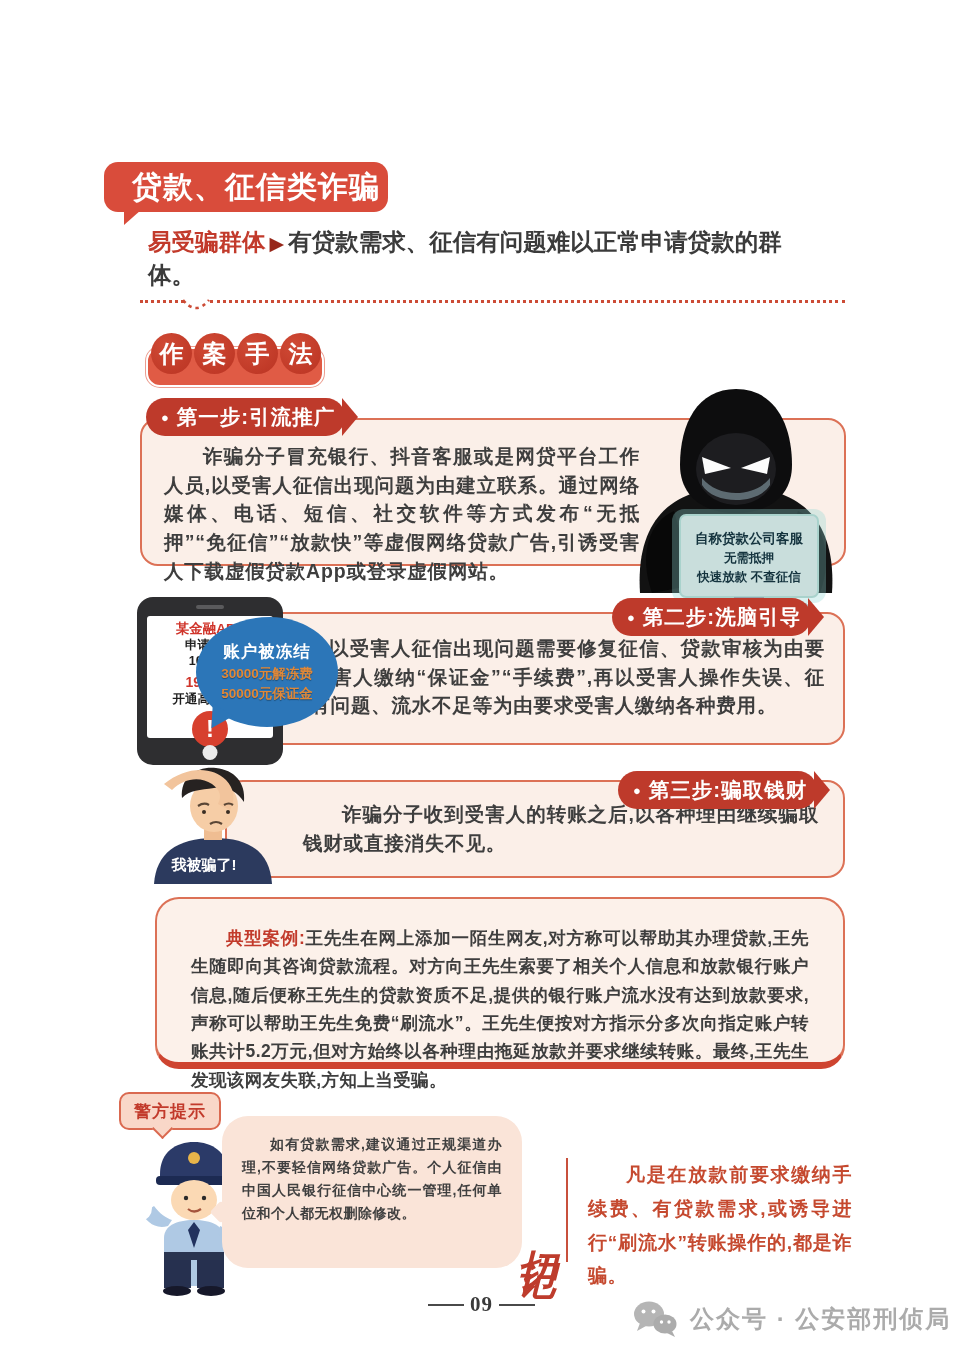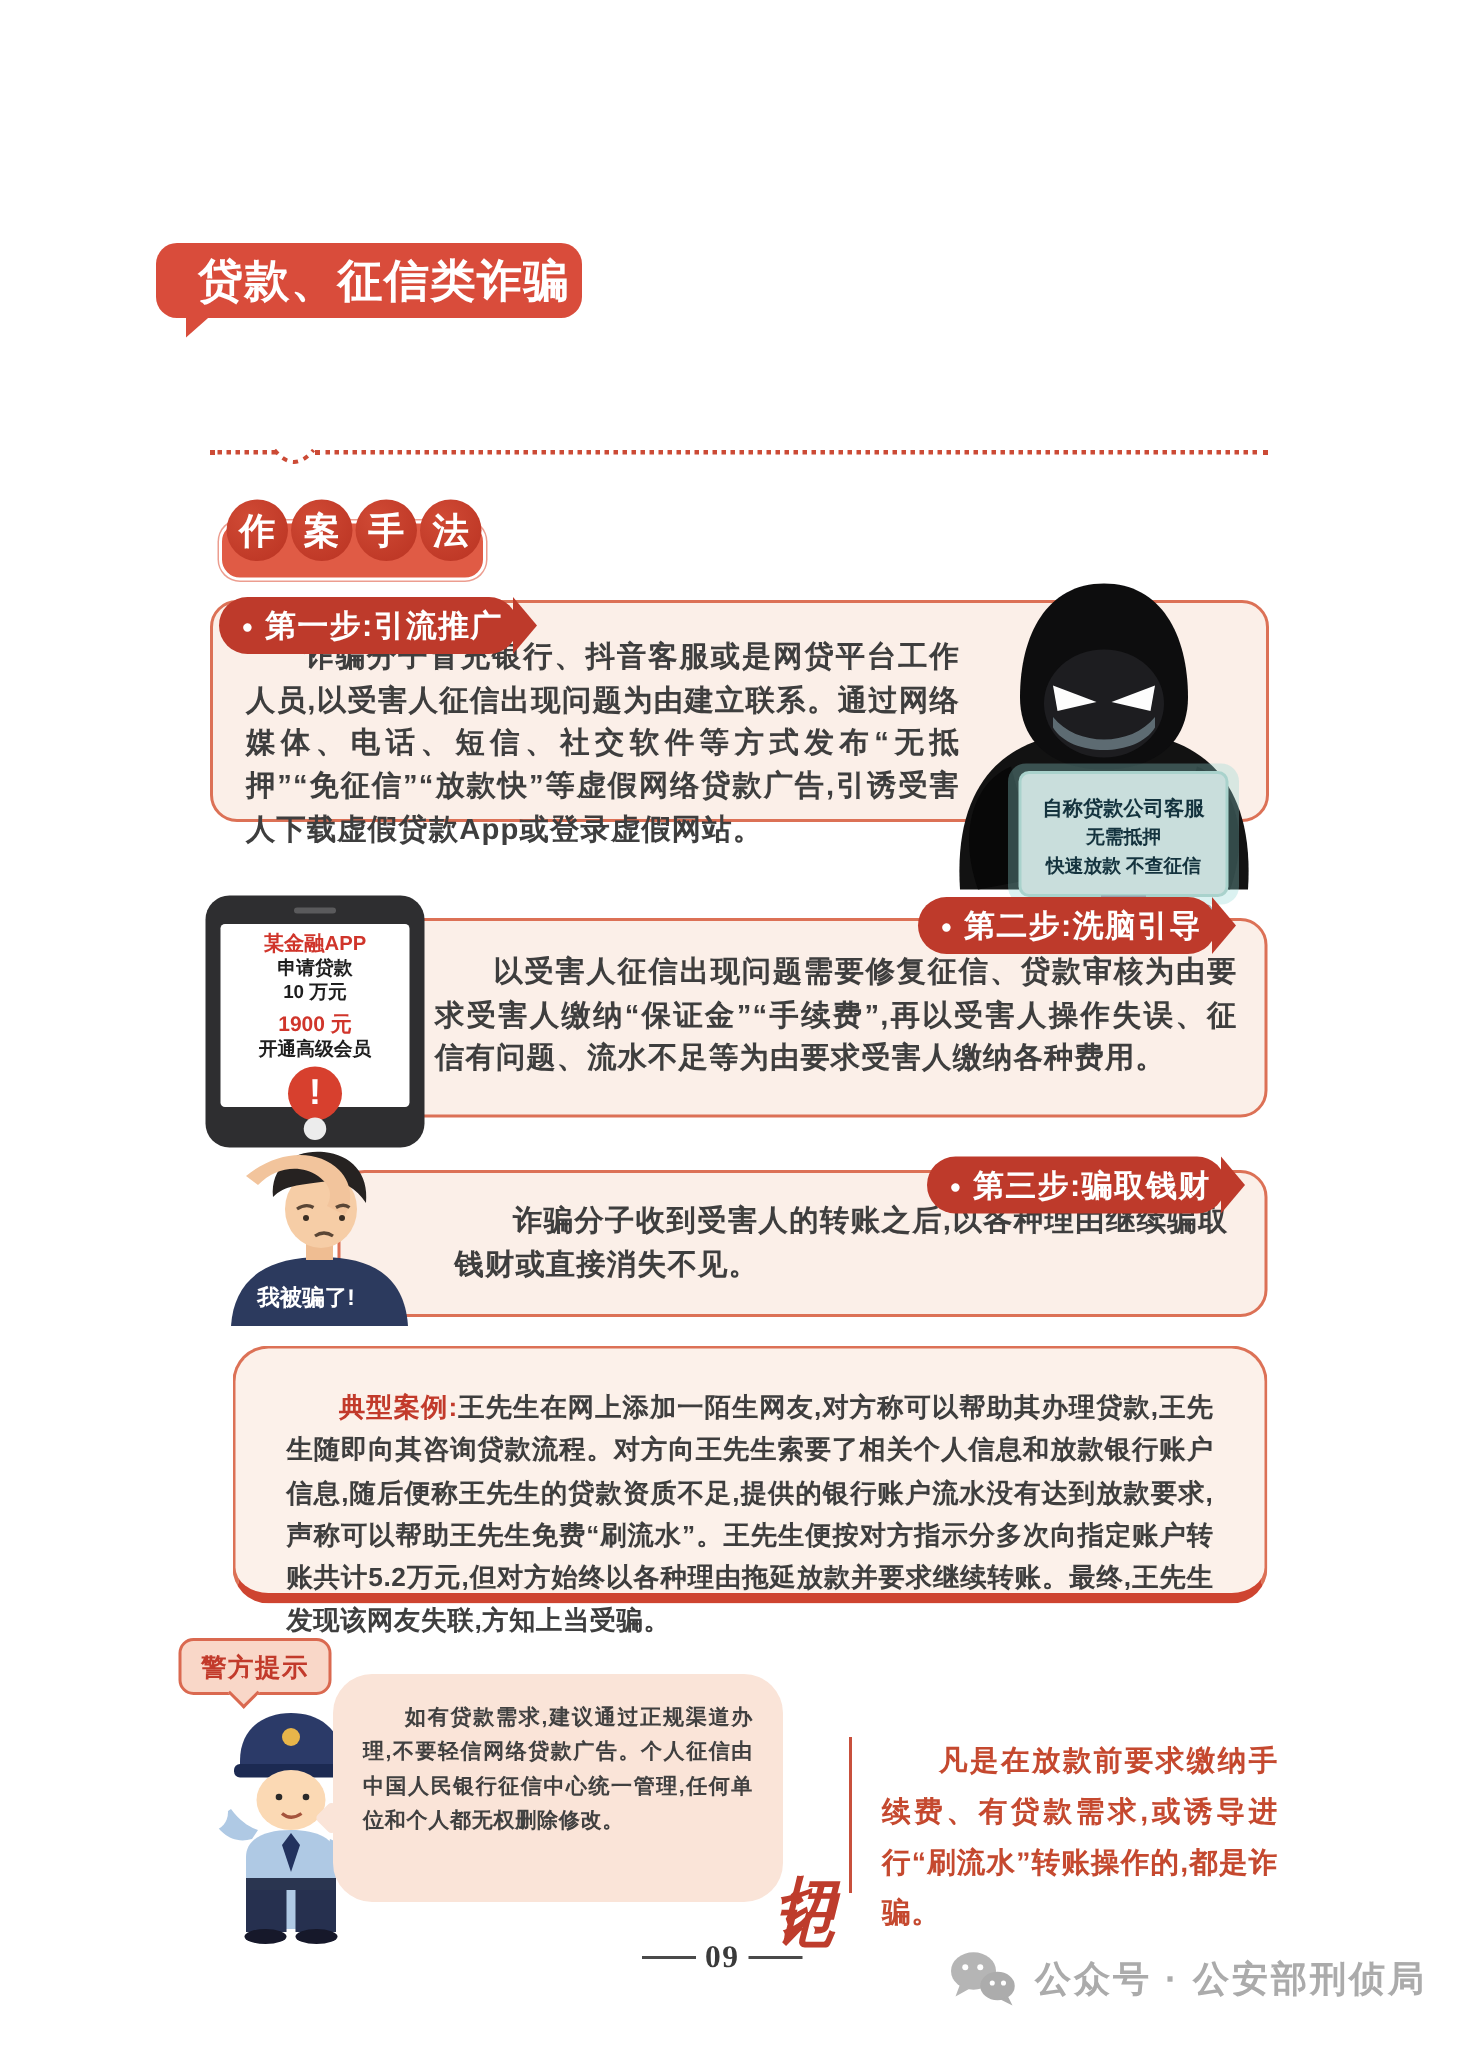--- a/index.html
+++ b/index.html
@@ -43,21 +43,21 @@
   .method-rect { position:absolute; left:0; top:14px; width:178px; height:40px; background:#E05B45; border:2px solid #fff; border-radius:14px; box-shadow:0 0 0 1px rgba(224,91,69,.6); }
   .method-circles { position:absolute; left:5px; top:0; display:flex; gap:2px; }
   .method-circle {
     width:41px; height:41px; border-radius:50%;
     background:radial-gradient(circle at 35% 30%, #D04A35, #BA3322);
     color:#fff; font-size:24px; font-weight:800;
     display:flex; align-items:center; justify-content:center;
   }
   
   .card { position:absolute; background:#FBEFE8; border:2px solid #DC7156; border-radius:18px; z-index:1; }
-  .card1 { left:140px; top:400px; width:706px; height:148px; }
+  .card1 { left:140px; top:418px; width:706px; height:148px; }
   .card2 { left:230px; top:612px; width:615px; height:133px; }
   .card3 { left:225px; top:780px; width:620px; height:98px; }
   .step-badge {
     position:absolute; z-index:6; height:38px; background:#BE3A2B; border-radius:19px;
     color:#fff; font-size:20.5px; font-weight:800; letter-spacing:1px;
     display:flex; align-items:center; padding:0 10px 0 15px; white-space:nowrap;
   }
   .step-badge::after {
     content:""; position:absolute; right:-13px; top:50%; transform:translateY(-50%);
     border-top:19px solid transparent; border-bottom:19px solid transparent; border-left:16px solid #BE3A2B;
@@ -153,20 +153,23 @@
   svg text { font-family:"Liberation Sans","DejaVu Sans",sans-serif; }
 </style>
 </head>
 <body>
 
 <div class="page">
 
 
   <div class="title-bubble">贷款、征信类诈骗</div>
 
+  <div class="audience">
+    <span class="lbl">易受骗群体</span><span class="arr">▶</span><span>有贷款需求、征信有问题难以正常申请贷款的群体。</span>
+  </div>
   <div class="dotline" style="left:140px;width:44px;"></div>
   <svg class="dot-notch" width="28" height="15">
     <path d="M1 1 Q 14 17 27 1" fill="none" stroke="#CC4B36" stroke-width="2.6" stroke-dasharray="3.5,4"></path>
   </svg>
   <div class="dotline" style="left:210px;width:635px;"></div>
 
   <div class="method">
     <div class="method-rect"></div>
     <div class="method-circles">
       <span class="method-circle">作</span>
@@ -208,20 +211,25 @@
       <div class="p-app">某金融APP</div>
       <div class="p-dark">申请贷款</div>
       <div class="p-dark">10 万元</div>
       <div class="p-fee">1900 元</div>
       <div class="p-dark">开通高级会员</div>
       <div class="p-warn">!</div>
     </div>
     <div class="phone-home"></div>
   </div>
 
+  <div class="freeze-bubble">
+    <div class="fb-title">账户被冻结</div>
+    <div class="fb-fee">30000元解冻费</div>
+    <div class="fb-fee">50000元保证金</div>
+  </div>
 
   <div class="card card2">
     <div class="step-body body2">以受害人征信出现问题需要修复征信、贷款审核为由要求受害人缴纳“保证金”“手续费”,再以受害人操作失误、征信有问题、流水不足等为由要求受害人缴纳各种费用。</div>
   </div>
   <div class="step-badge badge2">
     <span class="bullet">●</span>
     <span>第二步:洗脑引导</span>
   </div>
 
   <svg class="victim" viewBox="0 0 152 122">

